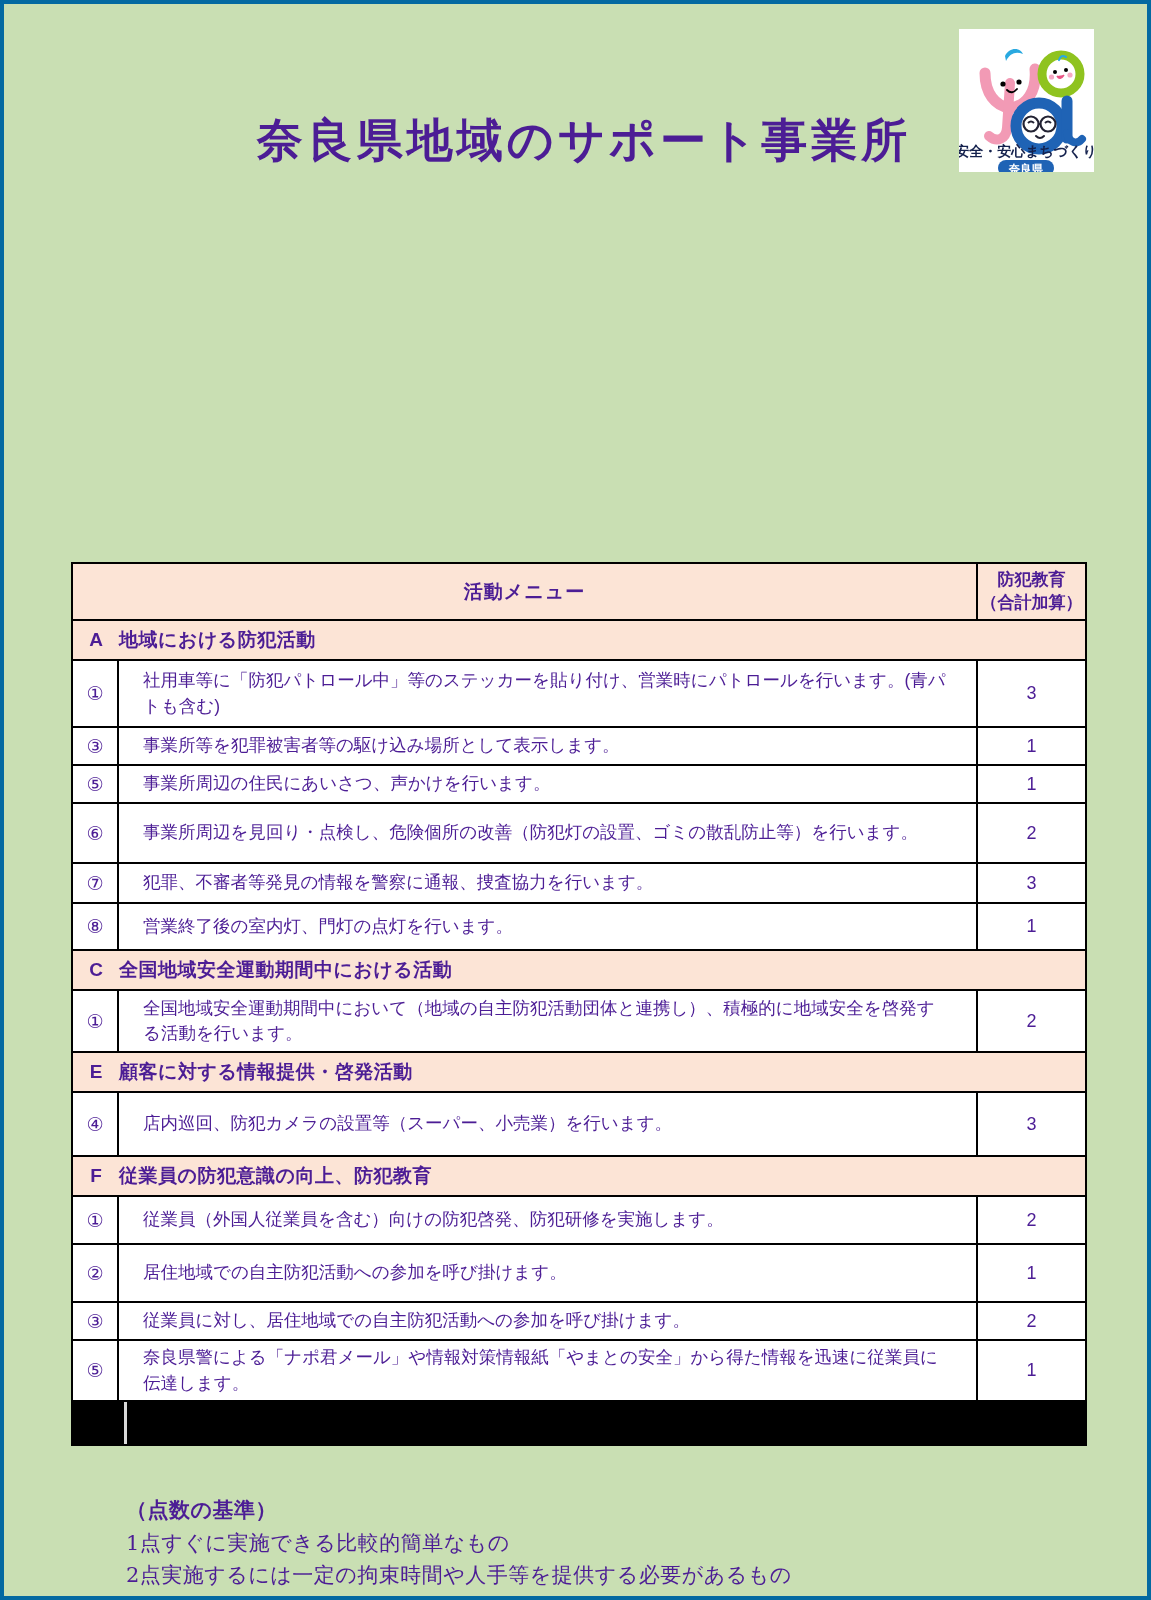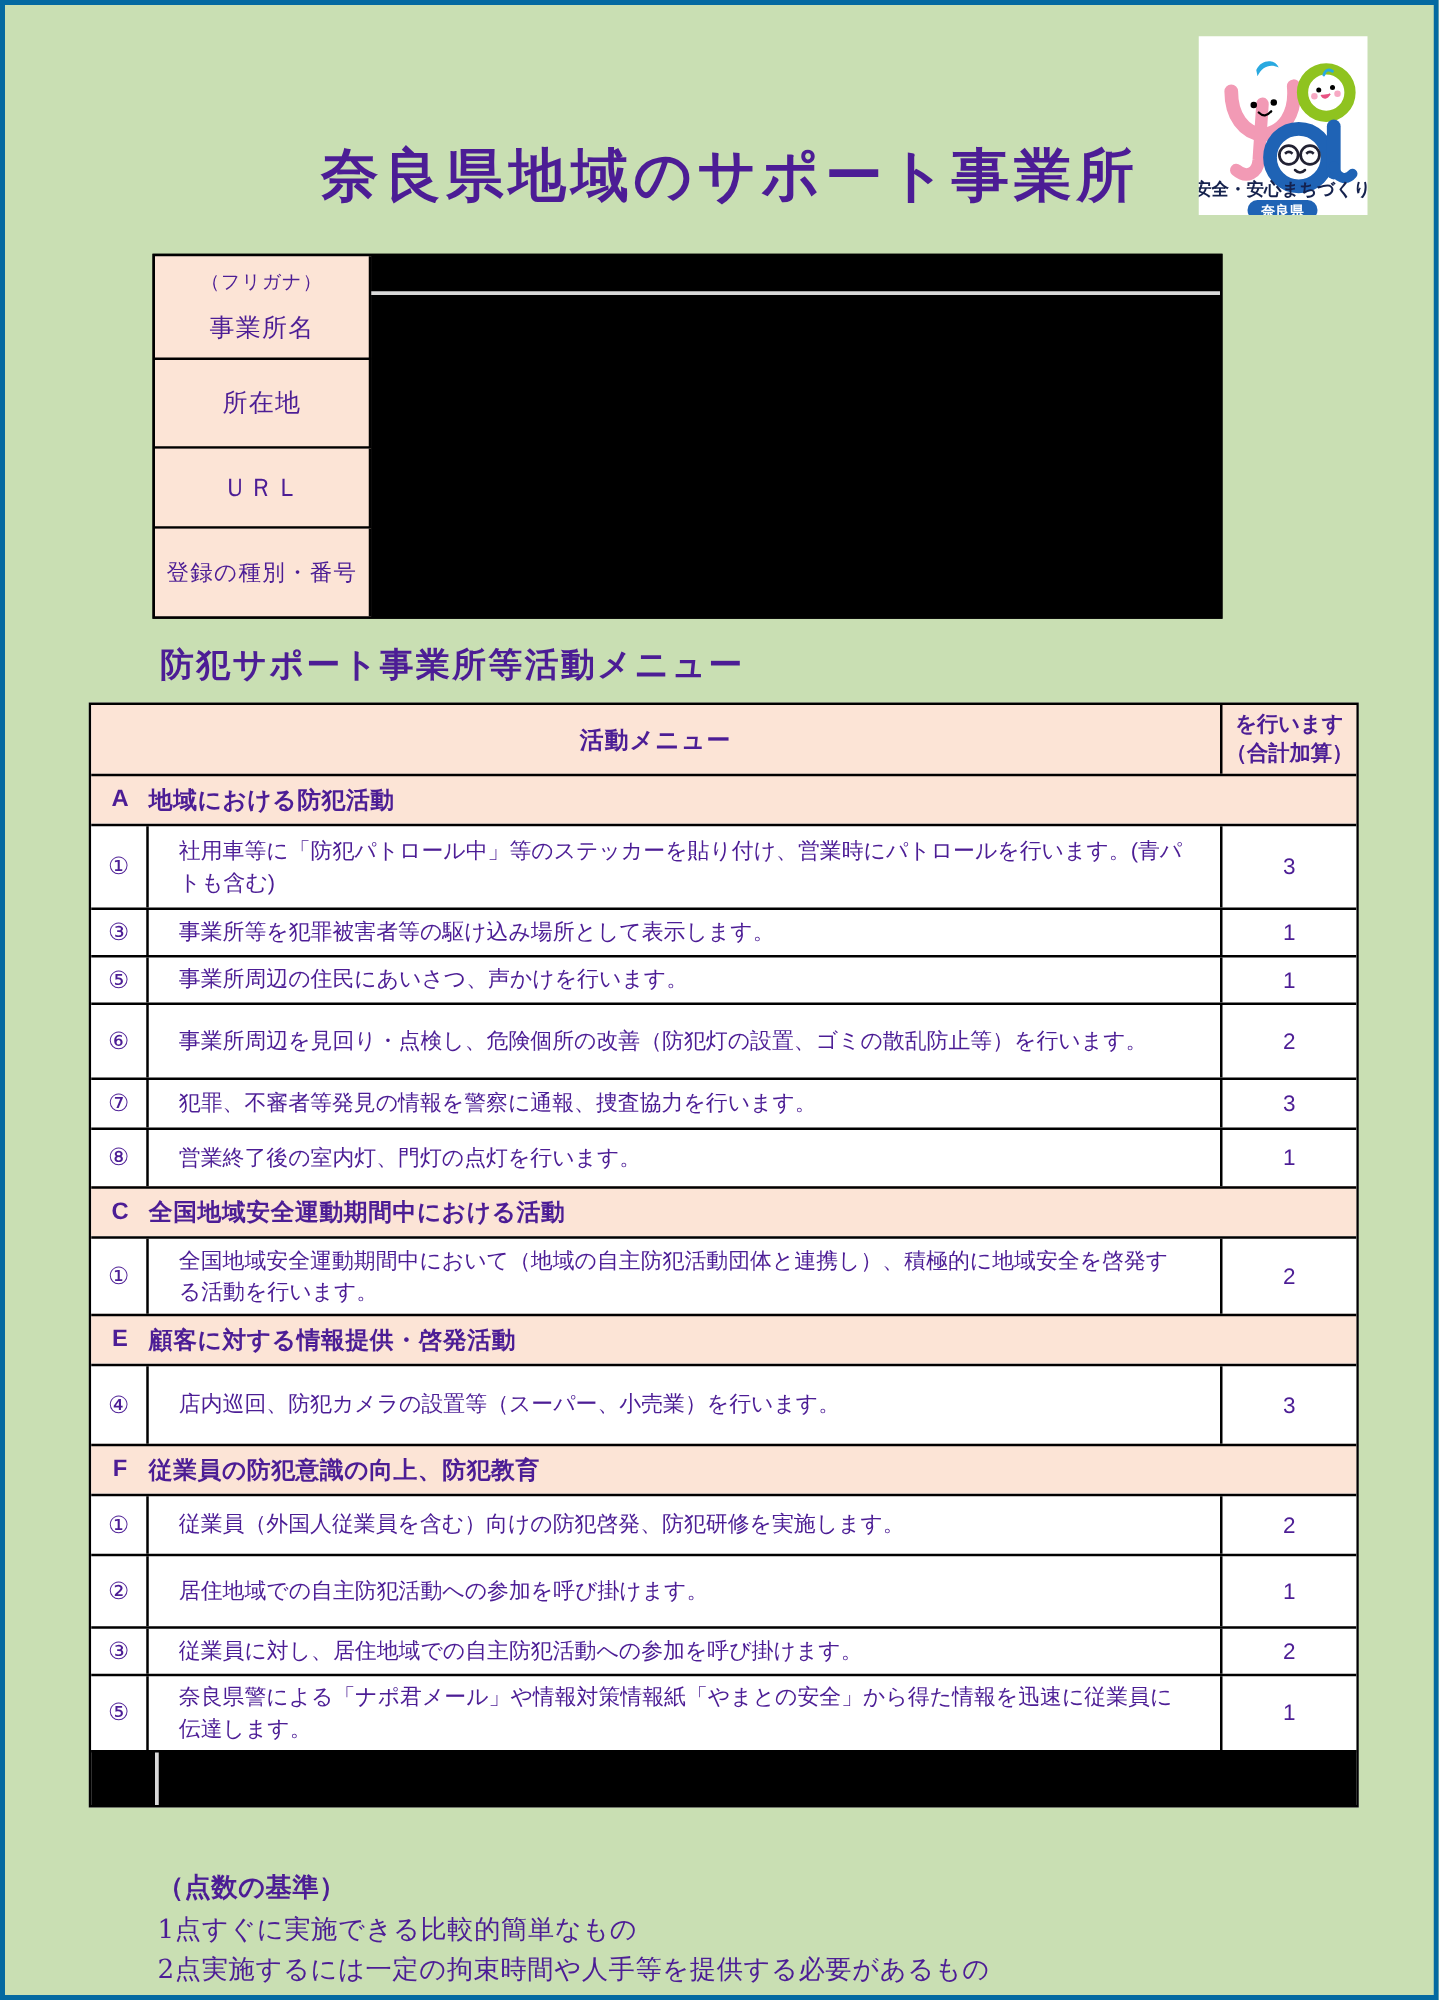--- a/index.html
+++ b/index.html
@@ -126,51 +126,27 @@
         <path d="M86,94 Q89,91 92,94" fill="none" stroke="#223" stroke-width="2"></path>
         <path d="M77,107 Q81,111 85,107" fill="none" stroke="#223" stroke-width="2" stroke-linecap="round"></path>
       </g>
 
       <text x="67" y="127" text-anchor="middle" font-size="14" font-weight="bold" fill="#14214d">安全・安心まちづくり</text>
       <rect x="39" y="131" width="56" height="16" rx="8" fill="#1f63b5"></rect>
       <text x="67" y="143.5" text-anchor="middle" font-size="11.5" font-weight="bold" fill="#fff">奈良県</text>
     </svg>
   </div>
 
-  <div class="form-table">
-    <div class="form-row" style="height:83px;">
-      <div class="form-label">
-        <span class="sub">（フリガナ）</span>
-        <span>事業所名</span>
-      </div>
-      <div class="form-value">
-        <div class="furigana-divider"></div>
-      </div>
-    </div>
-    <div class="form-row" style="height:71px;">
-      <div class="form-label">所在地</div>
-      <div class="form-value"></div>
-    </div>
-    <div class="form-row" style="height:64px;">
-      <div class="form-label">ＵＲＬ</div>
-      <div class="form-value"></div>
-    </div>
-    <div class="form-row" style="height:70px;">
-      <div class="form-label" style="font-size:18px;">登録の種別・番号</div>
-      <div class="form-value"></div>
-    </div>
-  </div>
-
-  <div class="section-title">防犯サポート事業所等活動メニュー</div>
+
 
   <div class="activity-table">
     <div class="thead">
       <div class="menu-h">活動メニュー</div>
       <div class="points-h">
-        <span>を行います</span>
+        <span>防犯教育</span>
         <span>（合計加算）</span>
       </div>
     </div>
     <div>
         <div class="trow category" style="height: 40px;">
           <div class="cat-key">A</div>
           <div class="cat-label">地域における防犯活動</div>
         </div>
         <div class="trow item" style="height: 67px;">
           <div class="num">①</div>

